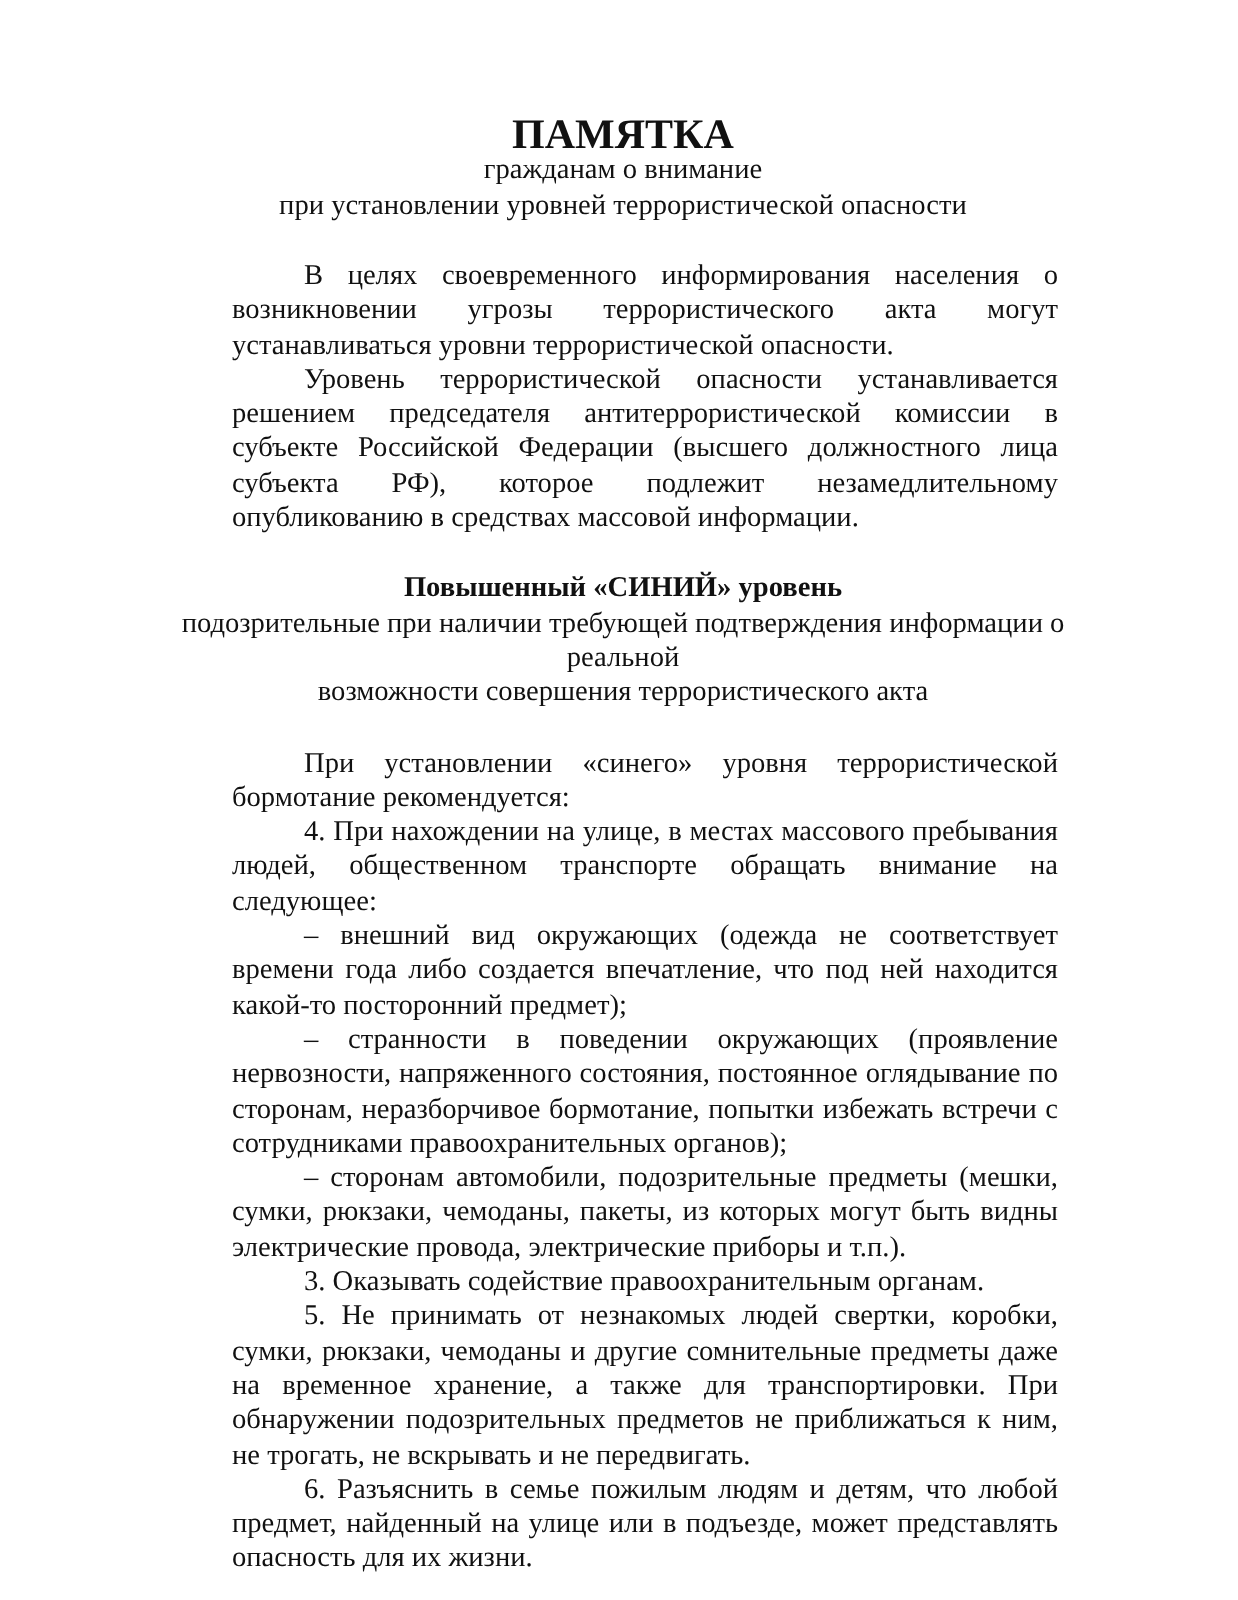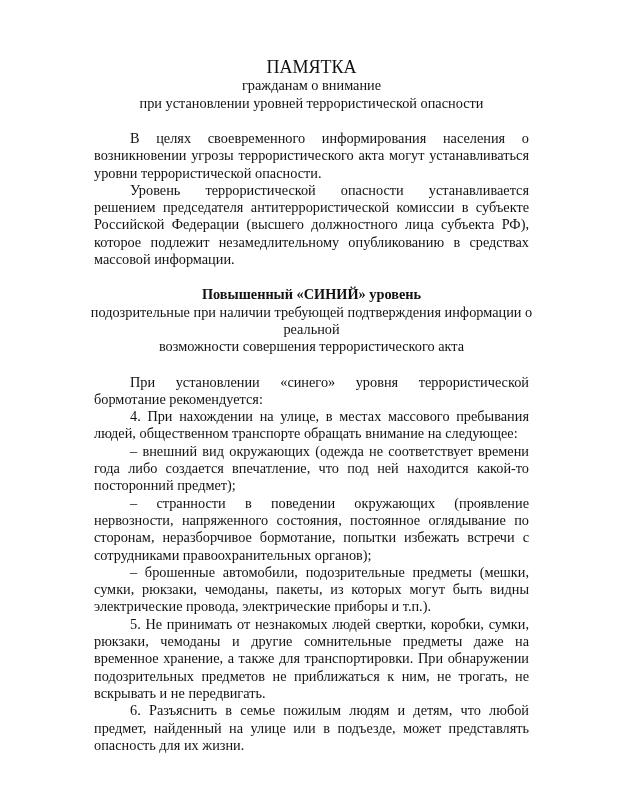--- a/index.html
+++ b/index.html
@@ -5,23 +5,23 @@
     html, body { margin: 0; padding: 0; background: #ffffff; }
     body { width: 619px; height: 800px; overflow: hidden; position: relative; }
     .page {
       position: absolute; left: 0; top: 0; width: 619px; height: 800px;
       background: #ffffff; color: #111111;
       font-family: "Liberation Serif", "DejaVu Serif", serif;
       font-size: 14.3px; line-height: 17.3px;
     }
     .content { position: absolute; left: 94px; width: 435px; top: 58px; }
     .center { text-align: center; }
-    .title { font-weight: normal; font-size: 18px; line-height: 18px; }
+    .title { font-weight: bold; font-size: 21px; line-height: 18px; }
     .sub { line-height: 18px; }
-    .j { text-align: justify; text-align-last: left; }
+    .j { text-align: justify; text-align-last: left; margin-left: 22px; }
     .ind { text-indent: 36px; }
     .heading { font-weight: bold; text-align: center; }
     .gap-m { height: 18px; }
     p { margin: 0; }
     .wide { margin-left: -16px; margin-right: -16px; }
   </style>
 </head>
 <body>
 
 <div class="page">
@@ -41,18 +41,19 @@
     <p class="heading">Повышенный «СИНИЙ» уровень</p>
     <p class="center wide">подозрительные при наличии требующей подтверждения информации о реальной</p>
     <p class="center">возможности совершения террористического акта</p>
 
     <div class="gap-m"></div>
 
     <p class="j ind">При установлении «синего» уровня террористической бормотание рекомендуется:</p>
     <p class="j ind">4. При нахождении на улице, в местах массового пребывания людей, общественном транспорте обращать внимание на следующее:</p>
     <p class="j ind">– внешний вид окружающих (одежда не соответствует времени года либо создается впечатление, что под ней находится какой-то посторонний предмет);</p>
     <p class="j ind">– странности в поведении окружающих (проявление нервозности, напряженного состояния, постоянное оглядывание по сторонам, неразборчивое бормотание, попытки избежать встречи с сотрудниками правоохранительных органов);</p>
-    <p class="j ind">– брошенные автомобили, подозрительные предметы (мешки, сумки, рюкзаки, чемоданы, пакеты, из которых могут быть видны электрические провода, электрические приборы и т.п.).</p>
+    <p class="j ind">– сторонам автомобили, подозрительные предметы (мешки, сумки, рюкзаки, чемоданы, пакеты, из которых могут быть видны электрические провода, электрические приборы и т.п.).</p>
+    <p class="j ind">3. Оказывать содействие правоохранительным органам.</p>
     <p class="j ind">5. Не принимать от незнакомых людей свертки, коробки, сумки, рюкзаки, чемоданы и другие сомнительные предметы даже на временное хранение, а также для транспортировки. При обнаружении подозрительных предметов не приближаться к ним, не трогать, не вскрывать и не передвигать.</p>
     <p class="j ind">6. Разъяснить в семье пожилым людям и детям, что любой предмет, найденный на улице или в подъезде, может представлять опасность для их жизни.</p>
 
   </div>
 </div>
 
 </body></html>

